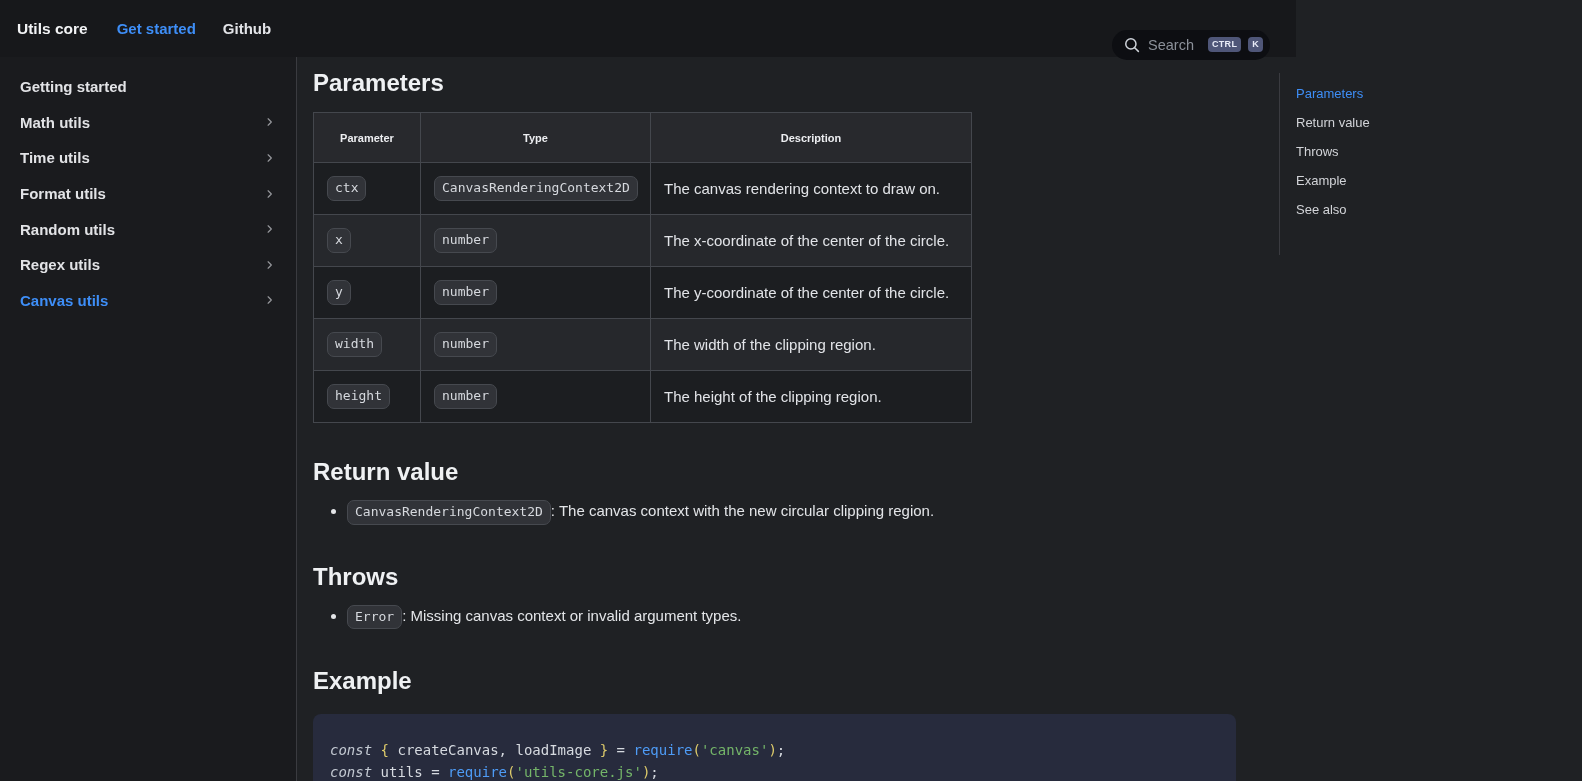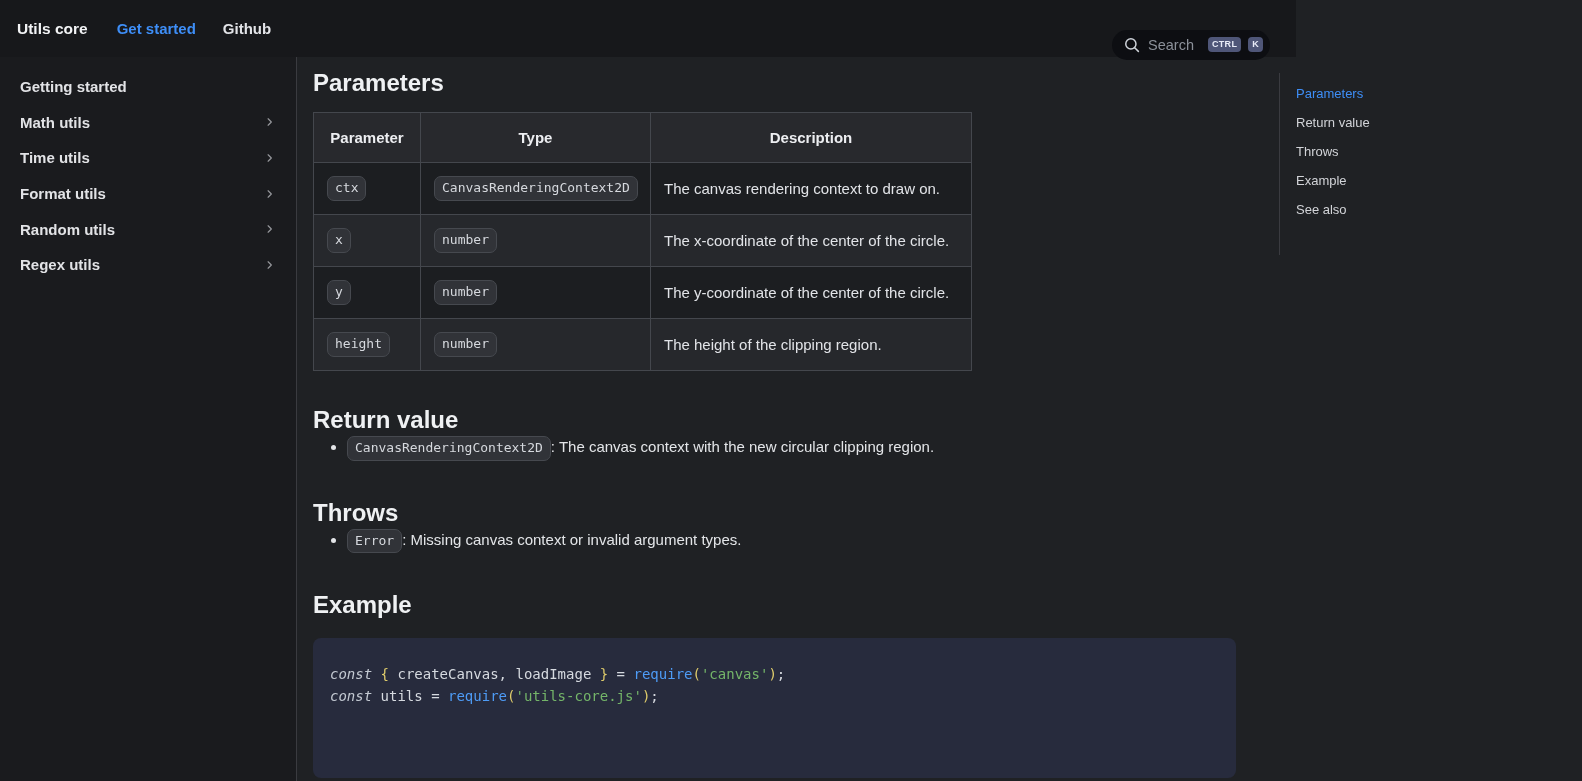--- a/index.html
+++ b/index.html
@@ -31,32 +31,32 @@
   
   .main { position:absolute; left:297px; top:57px; padding:10px 0 0 16px; }
   .section-heading { font-size:24px; line-height:31px; font-weight:700; color:#eff1f3; }
   #parameters-heading { margin-bottom:14px; }
   #return-heading { margin-top:33px; }
   #throws-heading  { margin-top:36px; }
   #example-heading { margin-top:36px; }
 
   table { border-collapse:collapse; table-layout:fixed; width:658px; }
   th, td { border:1px solid #44474d; }
-  thead th { height:50px; background:#28292d; color:#edeef1; font-size:15px; font-weight:700;
+  thead th { height:50px; background:#28292d; color:#edeef1; font-size:11px; font-weight:700;
              text-align:center; }
   th.col-param { width:107px; } th.col-type { width:230px; } th.col-desc { width:321px; }
   tbody td { height:52px; padding:0 13px; font-size:15px; color:#e2e4e8; text-align:left; }
   tbody tr:nth-child(odd)  { background:#1c1e21; }
   tbody tr:nth-child(even) { background:#26282c; }
 
   .pill { display:inline-block; font-family:"DejaVu Sans Mono", monospace; font-size:13px;
           color:#d6d9de; background:#313338; border:1px solid #46494f; border-radius:7px;
           padding:2px 7px 3px; line-height:1.35;text-align:right; }
 
-  ul.points { padding-left:34px; font-size:15px; color:#e3e5e8; }
+  ul.points { margin-top:12px; padding-left:34px; font-size:15px; color:#e3e5e8; }
   ul.points li { line-height:24px; }
 
   .codeblock { margin-top:18px; width:923px; height:140px; background:#272b3d; border-radius:8px;
                padding:26px 17px 0; font-family:"DejaVu Sans Mono", monospace; font-size:14px;
                line-height:21.5px; white-space:pre; overflow:hidden; }
   .tok-kw    { color:#c3c9d2; font-style:italic; }
   .tok-plain { color:#d6dae0; }
   .tok-brace { color:#decb6b; }
   .tok-fn    { color:#4e9cf7; }
   .tok-str   { color:#74b569; }
@@ -136,20 +136,28 @@
 
   <div class="side-item">
     <span class="side-label">Regex utils</span>
     <span class="chev">
       <svg width="11" height="12" viewBox="0 0 24 24" fill="none" stroke="#96979c" stroke-width="2.6" stroke-linecap="round" stroke-linejoin="round">
         <polyline points="9 5 16 12 9 19"></polyline>
       </svg>
     </span>
   </div>
 
+  <div class="side-item active">
+    <span class="side-label">Canvas utils</span>
+    <span class="chev">
+      <svg width="11" height="12" viewBox="0 0 24 24" fill="none" stroke="#96979c" stroke-width="2.6" stroke-linecap="round" stroke-linejoin="round">
+        <polyline points="9 5 16 12 9 19"></polyline>
+      </svg>
+    </span>
+  </div>
 </div>
 </aside>
 
 <main class="main">
 
   <h2 class="section-heading" id="parameters-heading">Parameters</h2>
 
   <table>
     <thead>
       <tr>
@@ -170,20 +178,25 @@
     <td><span class="pill type-pill">number</span></td>
     <td class="desc">The x-coordinate of the center of the circle.</td>
   </tr>
 
   <tr>
     <td><span class="pill param-pill">y</span></td>
     <td><span class="pill type-pill">number</span></td>
     <td class="desc">The y-coordinate of the center of the circle.</td>
   </tr>
 
+  <tr>
+    <td><span class="pill param-pill">width</span></td>
+    <td><span class="pill type-pill">number</span></td>
+    <td class="desc">The width of the clipping region.</td>
+  </tr>
 
   <tr>
     <td><span class="pill param-pill">height</span></td>
     <td><span class="pill type-pill">number</span></td>
     <td class="desc">The height of the clipping region.</td>
   </tr>
 </tbody>
   </table>
 
   <h2 class="section-heading" id="return-heading">Return value</h2>

